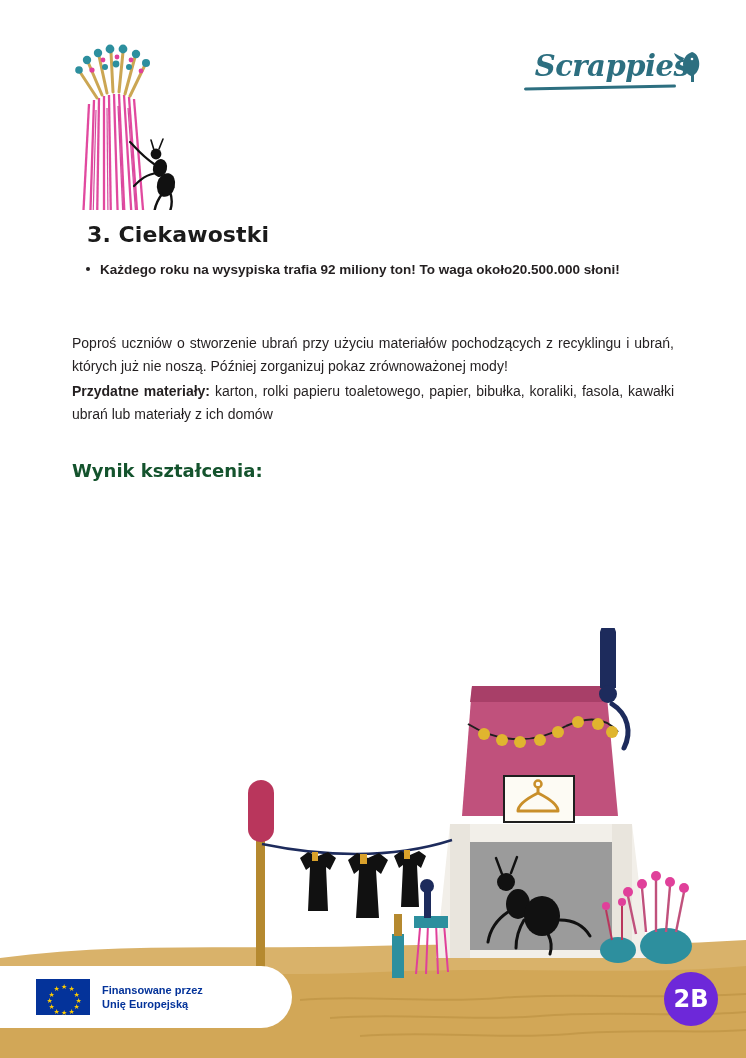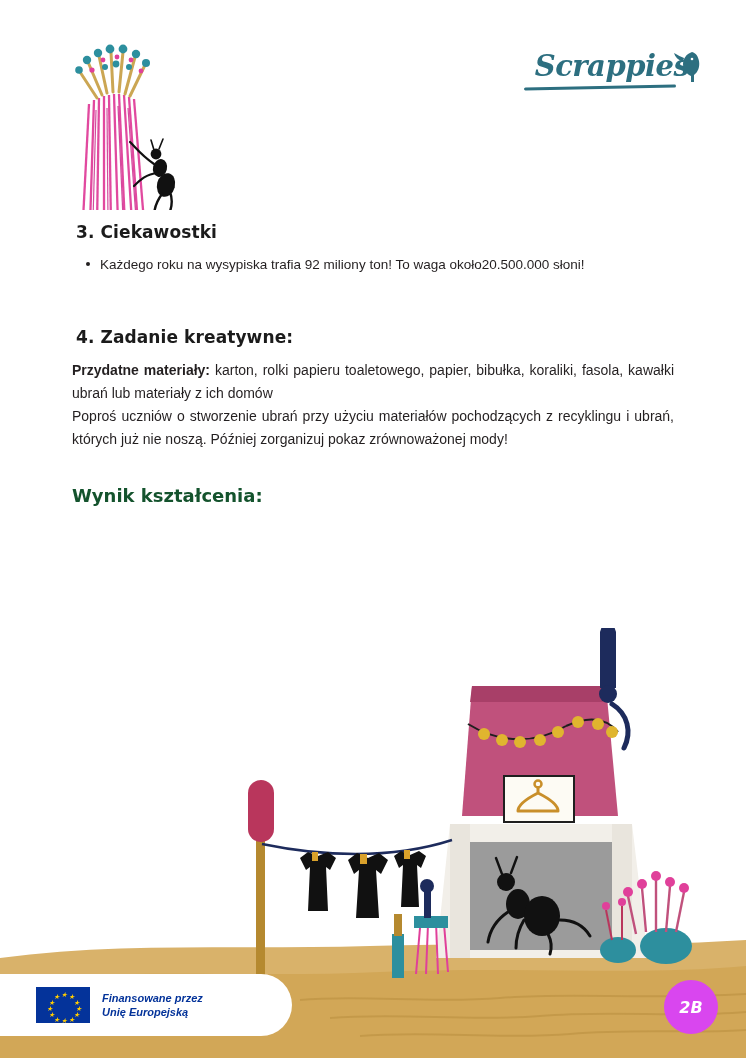--- a/index.html
+++ b/index.html
@@ -77,38 +77,39 @@
   
   .content {
     position: absolute;
     left: 72px;
     top: 222px;
     width: 602px;
   }
 
   h2.section-title {
     font-family: "DejaVu Sans", sans-serif;
-    font-size: 17px;
-    font-weight: bold;
-    margin: 0 0 12px 4px;
+    font-size: 22px;
+    font-weight: bold;
+    margin: 0 0 12px 15px;
     color: #1b1b1b;
     letter-spacing: 0.1px;
   }
 
   ul.facts {
     margin: 0 0 0 0;
     padding: 0 0 0 28px;
     list-style: none;
   }
   ul.facts li {
     position: relative;
     font-size: 13.5px;
     line-height: 21px;
     margin-bottom: 4px;
     color: #231f20;
+    font-weight: bold;
   }
   ul.facts li::before {
     content: "";
     position: absolute;
     left: -14px;
     top: 8px;
     width: 4px;
     height: 4px;
     border-radius: 50%;
     background: #231f20;
@@ -143,23 +144,22 @@
     bottom: 0;
     height: 430px;
     pointer-events: none;
   }
 
   
   .footer-band {
     position: absolute;
     left: 0;
     right: 0;
-    bottom: 8px;
+    bottom: 16px;
     height: 92px;
-    font-style: italic;
   }
 
   .eu-card {
     position: absolute;
     left: 0;
     bottom: 14px;
     width: 292px;
     height: 62px;
     background: #ffffff;
     border-radius: 0 34px 34px 0;
@@ -189,27 +189,27 @@
     line-height: 14px;
   }
 
   .page-badge {
     position: absolute;
     right: 28px;
     bottom: 16px;
     width: 54px;
     height: 54px;
     border-radius: 50%;
-    background: #d946ef;
+    background: #6d28d9;
     color: #ffffff;
     display: flex;
     align-items: center;
     justify-content: center;
     font-family: "DejaVu Sans", sans-serif;
-    font-size: 16px;
+    font-size: 24px;
     font-weight: bold;
   }
 </style>
 </head>
 <body>
 
 <div class="page">
 
   <div class="header">
 
@@ -295,25 +295,24 @@
   <div class="content">
 
     <h2 class="section-title">3. Ciekawostki</h2>
 
     <ul class="facts">
       <li>Każdego roku na wysypiska trafia 92 miliony ton! To waga około20.500.000 słoni!</li>
     </ul>
 
     <div class="block-gap-1"></div>
 
-    <h2 class="section-title">4. Zadanie kreatywne:</h2>
+
+    <p class="para">Poproś uczniów o stworzenie ubrań przy użyciu materiałów pochodzących z recyklingu i ubrań, których już nie noszą. Później zorganizuj pokaz zrównoważonej mody!</p>
 
     <p class="para tight"><span class="bold-lead">Przydatne materiały:</span><span> karton, rolki papieru toaletowego, papier, bibułka, koraliki, fasola, kawałki ubrań lub materiały z ich domów</span></p>
-
-    <p class="para">Poproś uczniów o stworzenie ubrań przy użyciu materiałów pochodzących z recyklingu i ubrań, których już nie noszą. Później zorganizuj pokaz zrównoważonej mody!</p>
 
     <div class="block-gap-3"></div>
 
     <h2 class="outcome-title">Wynik kształcenia:</h2>
 
   </div>
 
   <div class="art-bottom">
     <svg viewBox="0 0 746 430" width="746" height="430" preserveAspectRatio="none" aria-hidden="true">
 

